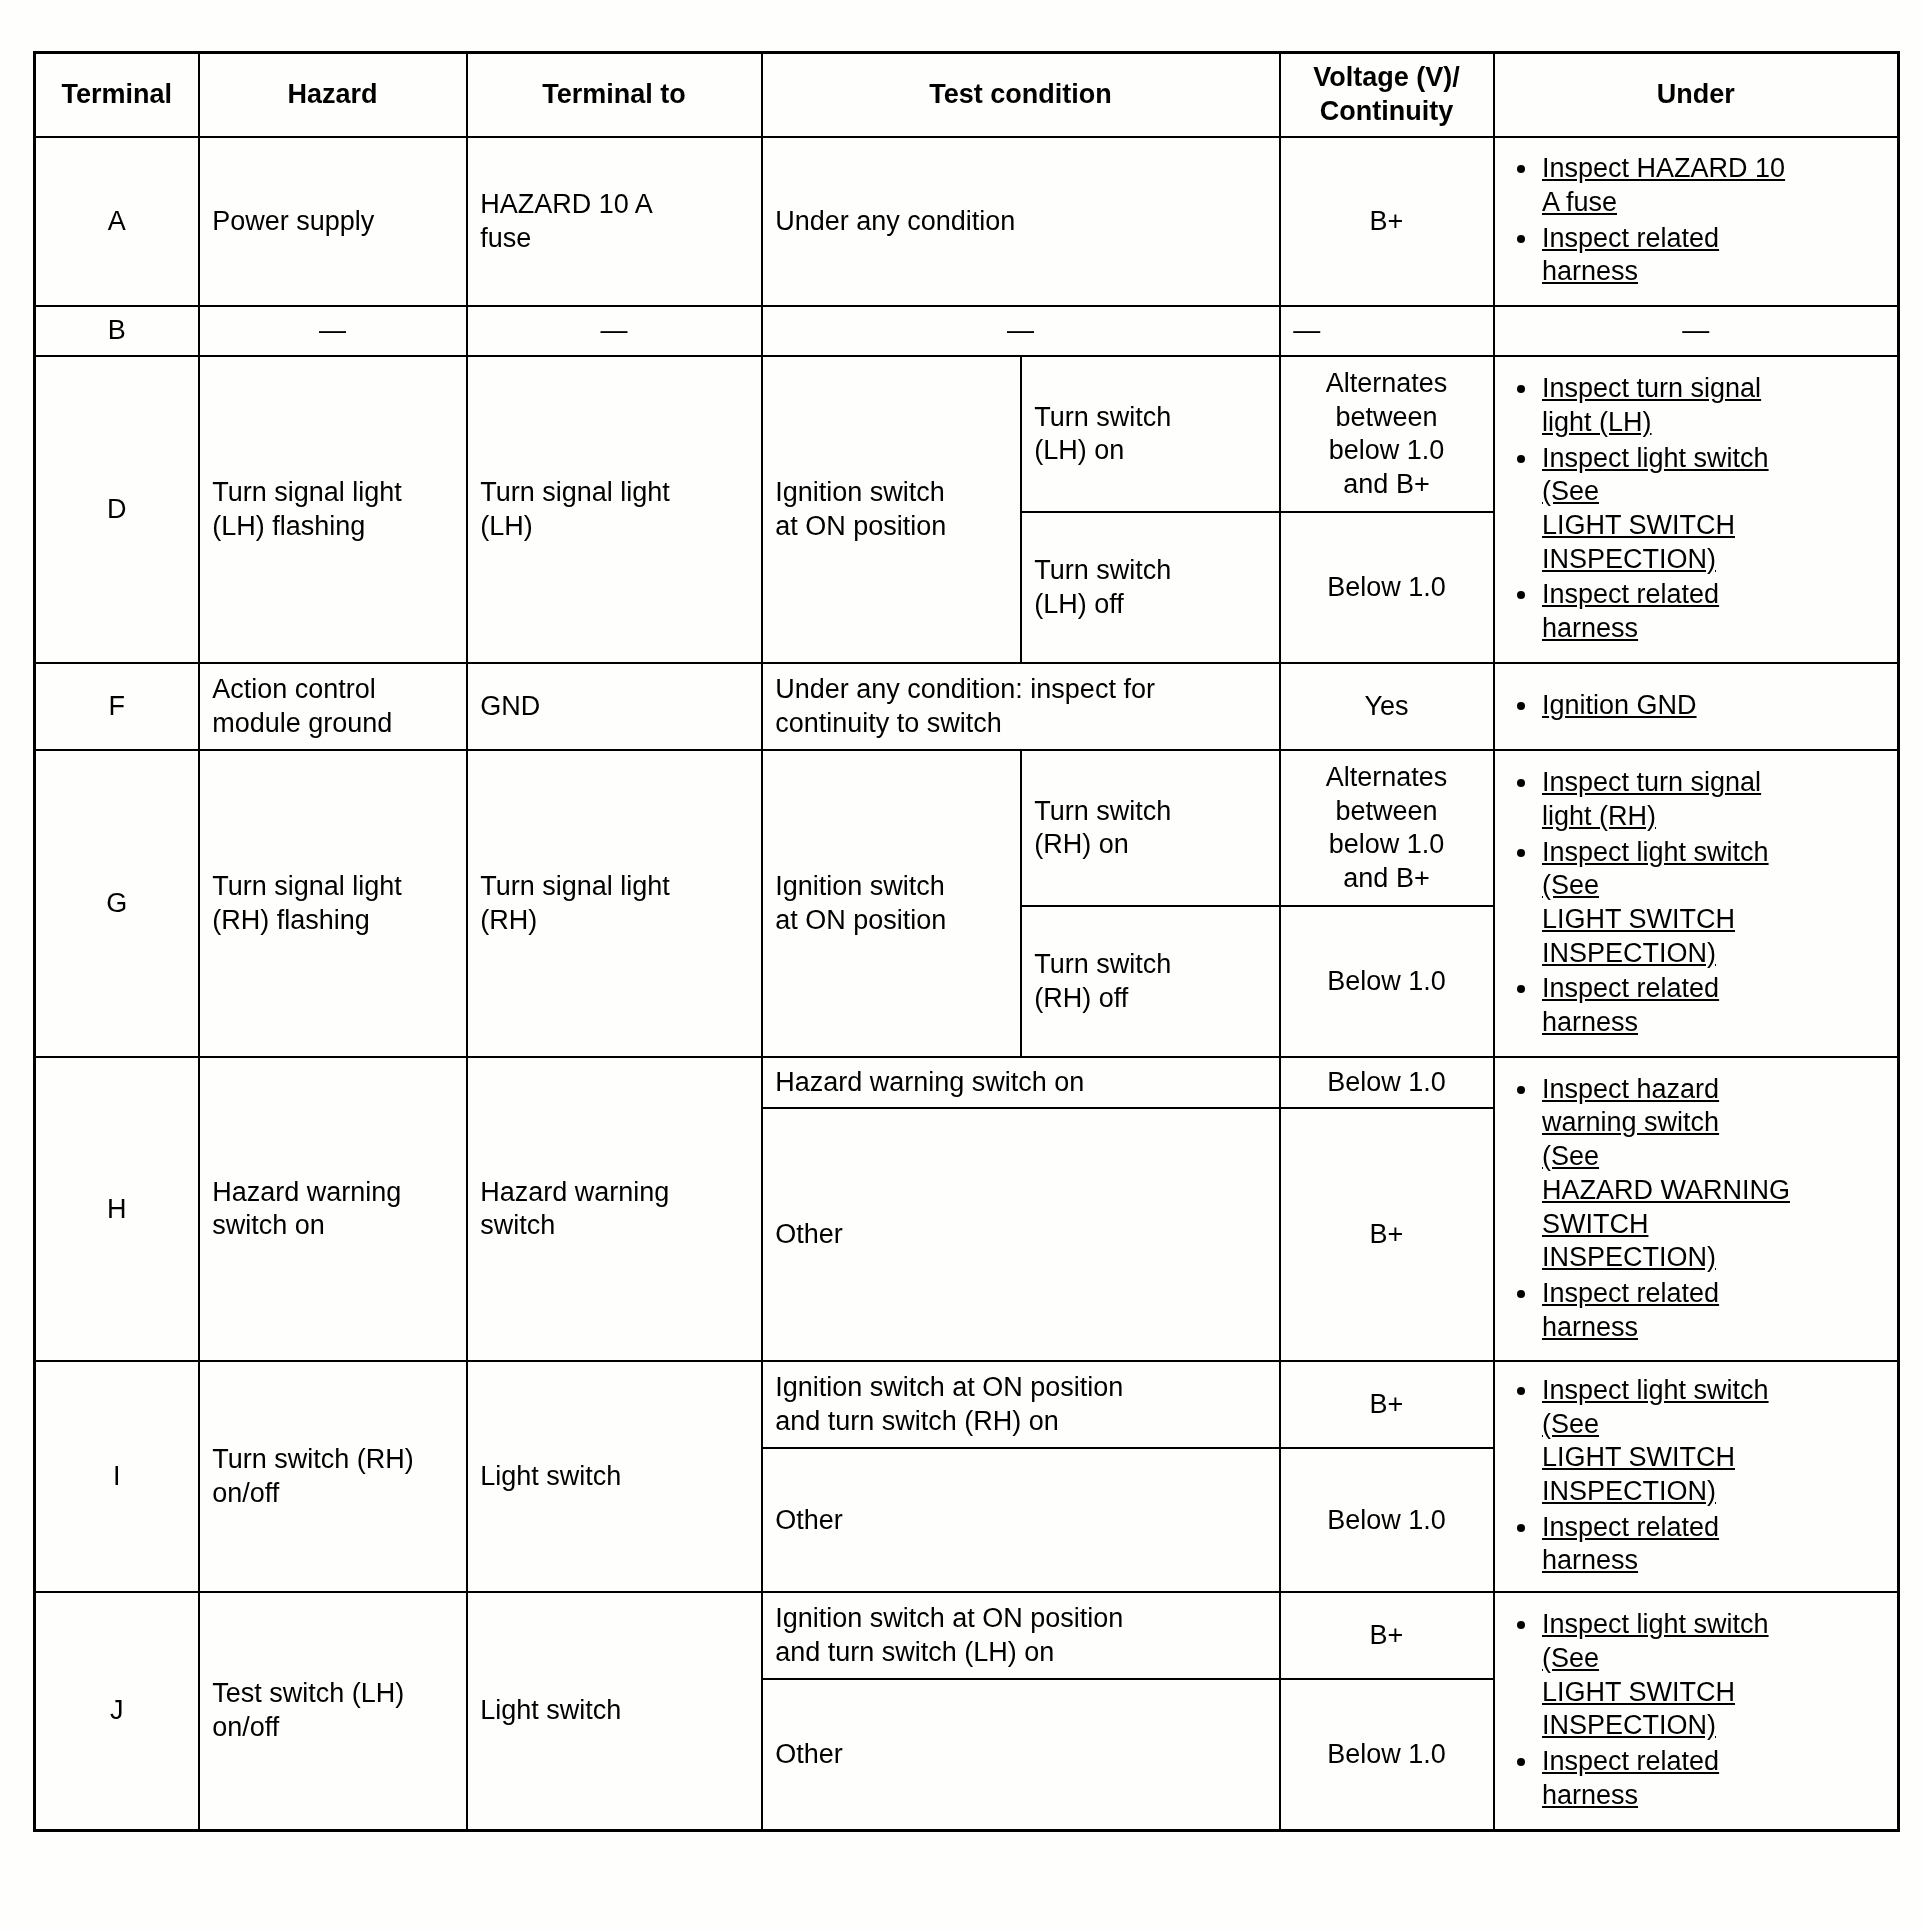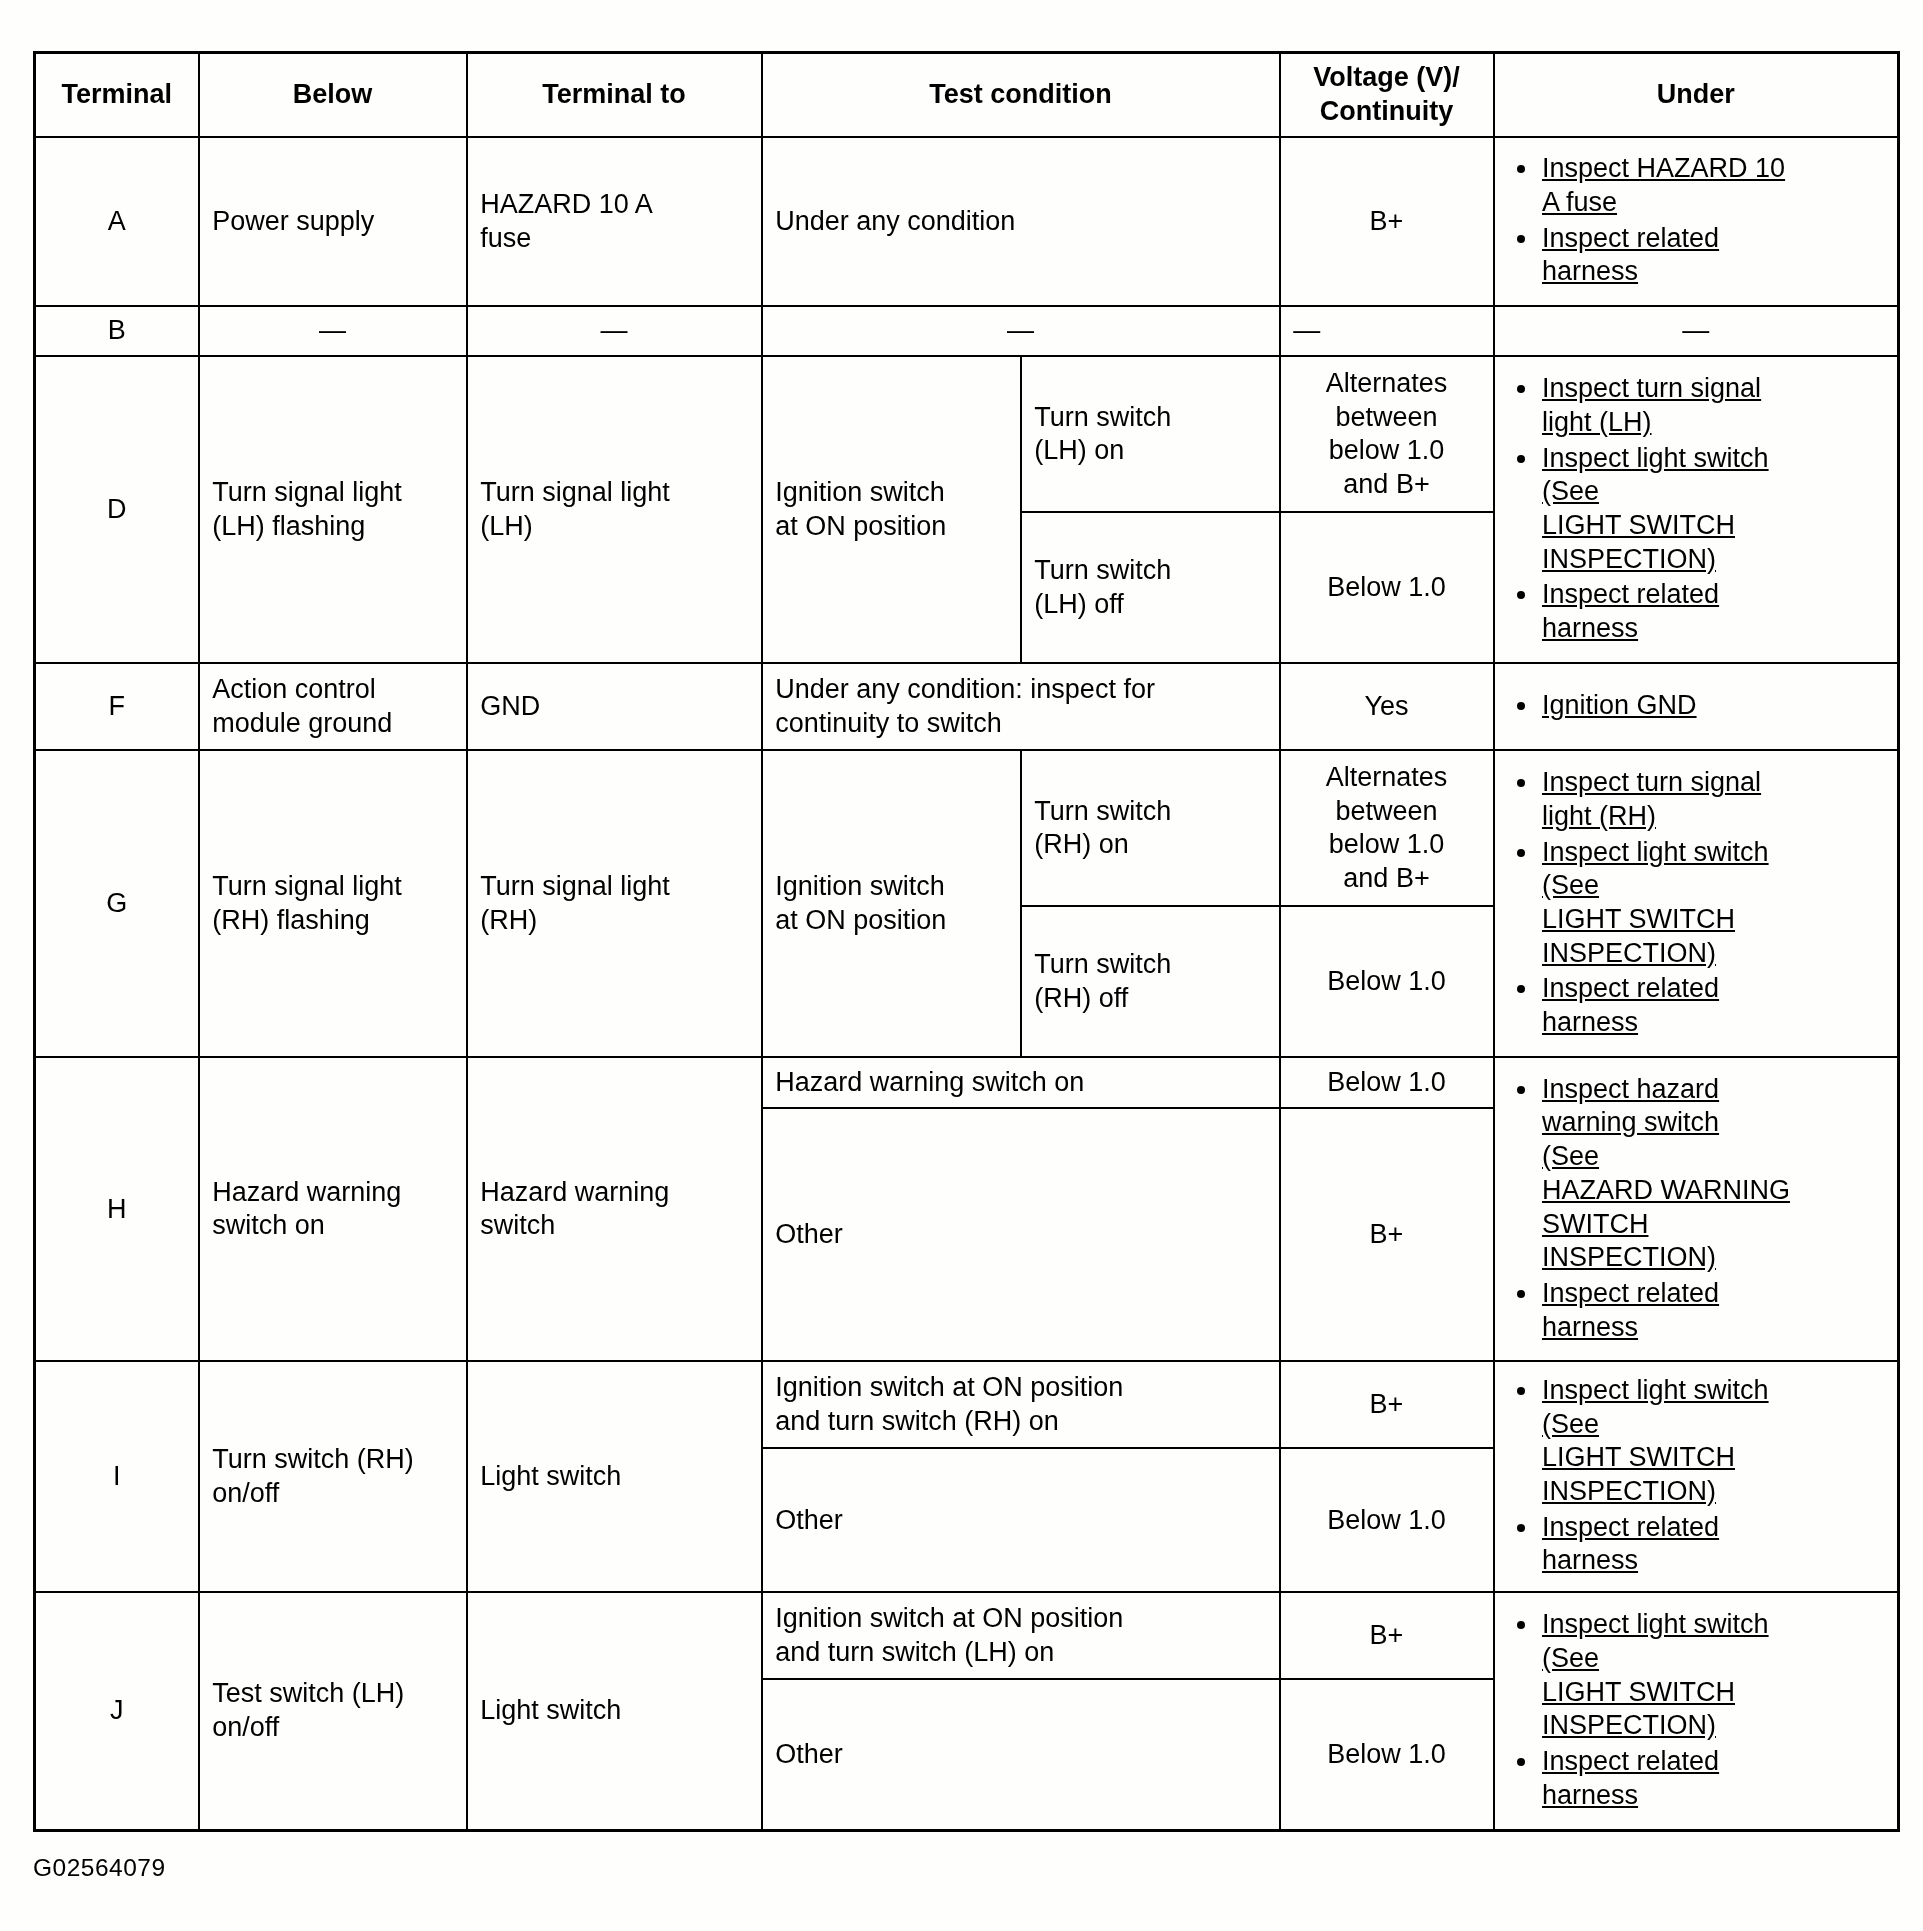--- a/index.html
+++ b/index.html
@@ -94,21 +94,21 @@
         <col class="col-signal">
         <col class="col-connected">
       <col class="col-test-a">
         <col class="col-test-b">
         <col class="col-voltage">
         <col class="col-action">
     </colgroup>
     <thead>
       <tr class="r-head">
         <th data-bind="table.headers.terminal">Terminal</th>
-        <th data-bind="table.headers.signal">Below</th>
+        <th data-bind="table.headers.signal">Hazard</th>
         <th data-bind="table.headers.connected_to">Terminal to</th>
         <th colspan="2" data-bind="table.headers.test_condition">Test condition</th>
         <th data-bind="table.headers.voltage">Voltage (V)/
 Continuity</th>
         <th data-bind="table.headers.action">Under</th>
       </tr>
     </thead>
     <tbody>
 
       <tr class="r-a">
@@ -287,15 +287,14 @@
           </ul>
         </td>
       </tr>
       <tr class="r-j2">
         <td colspan="2" data-bind="table.rows.j.sub_conditions.1">Other</td>
         <td class="c-volt" data-bind="table.rows.j.voltages.1">Below 1.0</td>
       </tr>
     </tbody>
   </table>
 
-  <div class="figure-id" data-bind="figure_id">G02564079</div>
 </div>
 
 
 </body></html>

